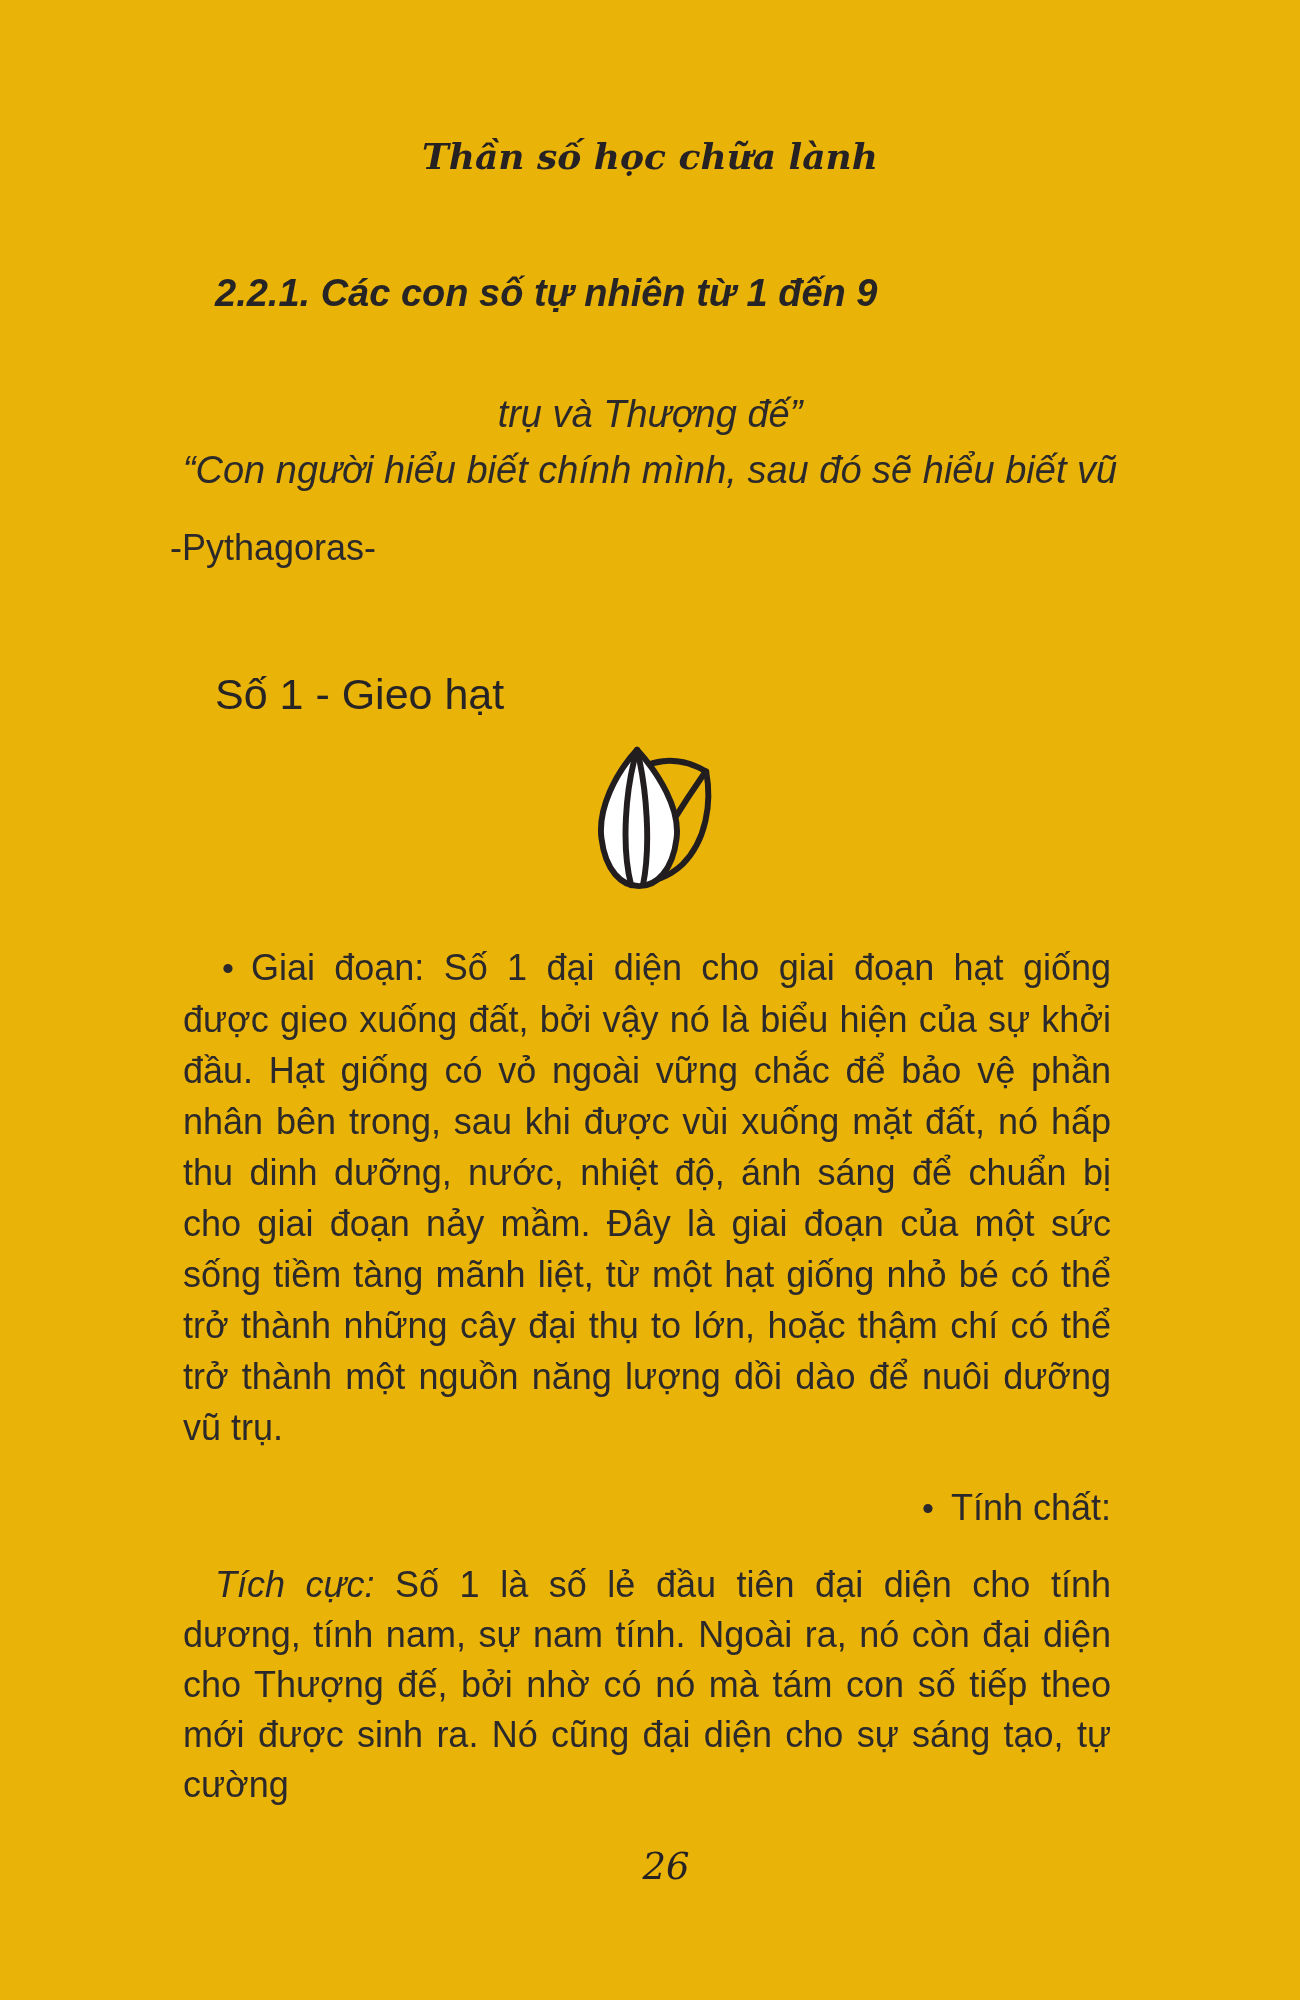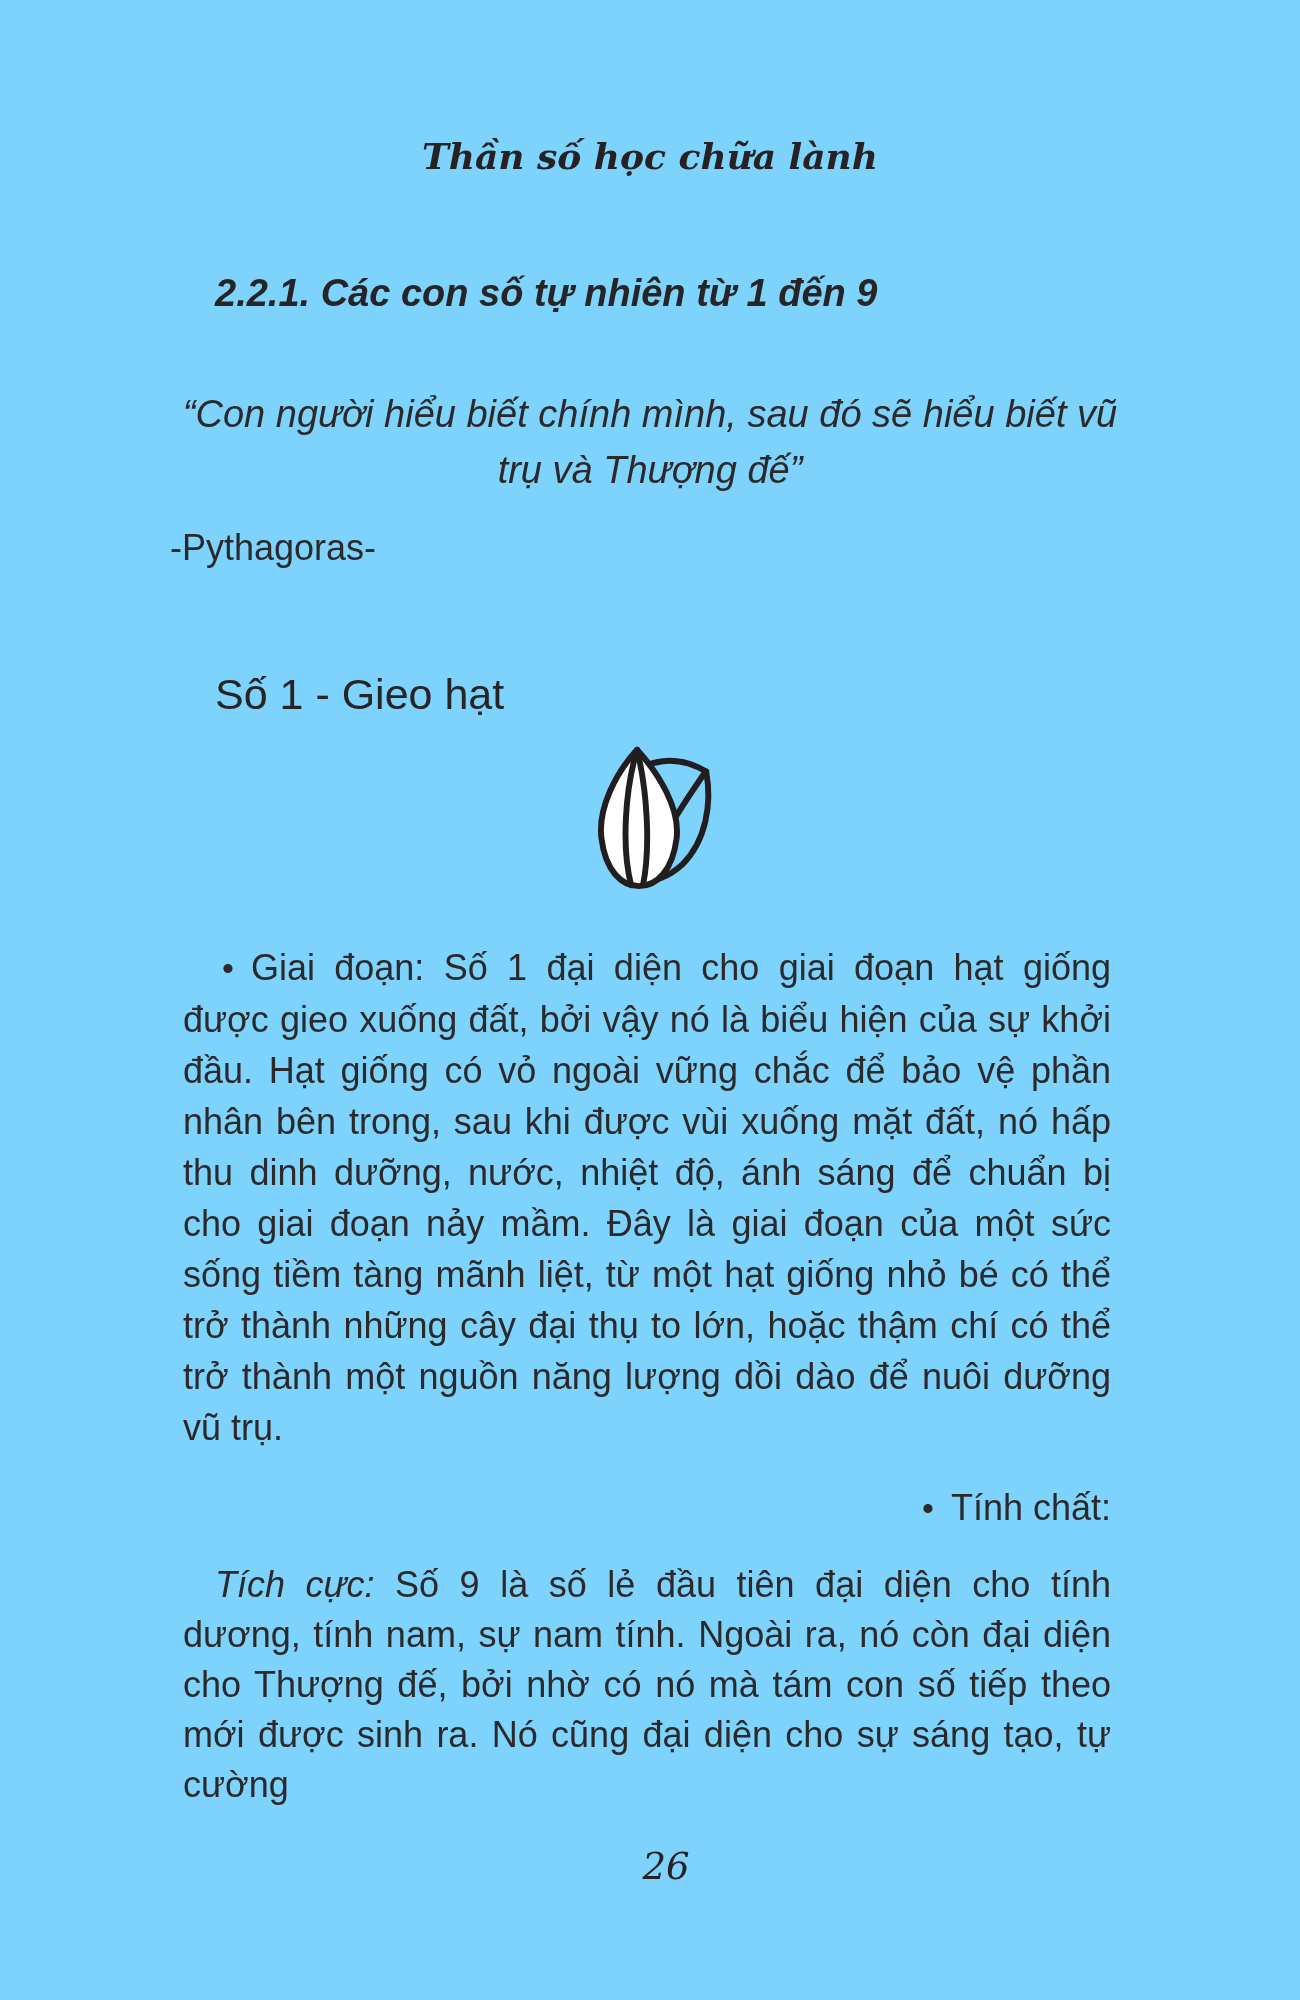--- a/index.html
+++ b/index.html
@@ -1,21 +1,21 @@
 <!DOCTYPE html>
 <html lang="vi"><head>
 <meta charset="utf-8">
 <style>
   * { margin:0; padding:0; box-sizing:border-box; }
   html,body { background:#e8e8e8; }
   .page {
     position:relative;
     width:1300px; height:2000px;
     margin:0 auto;
-    background:#7dd3fc;
+    background:#eab308;
     color:#2b292a;
     font-family:"Liberation Sans","DejaVu Sans",sans-serif;
     overflow:hidden;
   }
   .running-head {
     position:absolute; top:134px; left:0; width:1300px;
     text-align:center;
     font-family:"DejaVu Serif","Liberation Serif",serif;
     font-style:italic; font-weight:bold;
     font-size:36px; line-height:44px;
@@ -68,22 +68,22 @@
 </head>
 <body>
 
 <div class="page">
 
   <div class="running-head">Thần số học chữa lành</div>
 
   <h2 class="section-heading">2.2.1. Các con số tự nhiên từ 1 đến 9</h2>
 
   <div class="quote">
+    <div>trụ và Thượng đế”</div>
     <div>“Con người hiểu biết chính mình, sau đó sẽ hiểu biết vũ</div>
-    <div>trụ và Thượng đế”</div>
   </div>
 
   <div class="attribution">-Pythagoras-</div>
 
   <h3 class="sub-heading">Số 1 - Gieo hạt</h3>
 
   <div class="seed-wrap">
     <svg viewBox="0 0 160 160" fill="none" stroke="#221e1f" stroke-width="6" stroke-linecap="round" stroke-linejoin="round" aria-hidden="true">
 
       <path d="M146 36 C 116 18, 86 24, 66 42"></path>
@@ -93,17 +93,17 @@
       <path fill="#ffffff" d="M76 14 C 54 38, 36 74, 40 104 C 44 136, 60 152, 78 152 C 96 152, 112 136, 116 104 C 120 74, 98 38, 76 14 Z"></path>
       <path d="M76 14 C 64 54, 60 112, 70 151"></path>
       <path d="M76 14 C 86 54, 90 112, 82 151"></path>
     </svg>
   </div>
 
   <p class="body-para p-stage"><span class="bullet-glyph">•</span><span>Giai đoạn: Số 1 đại diện cho giai đoạn hạt giống được gieo xuống đất, bởi vậy nó là biểu hiện của sự khởi đầu. Hạt giống có vỏ ngoài vững chắc để bảo vệ phần nhân bên trong, sau khi được vùi xuống mặt đất, nó hấp thu dinh dưỡng, nước, nhiệt độ, ánh sáng để chuẩn bị cho giai đoạn nảy mầm. Đây là giai đoạn của một sức sống tiềm tàng mãnh liệt, từ một hạt giống nhỏ bé có thể trở thành những cây đại thụ to lớn, hoặc thậm chí có thể trở thành một nguồn năng lượng dồi dào để nuôi dưỡng vũ trụ.</span></p>
 
   <p class="body-para p-props"><span class="bullet-glyph">•</span><span>Tính chất:</span></p>
 
-  <p class="body-para p-positive"><span class="lead-italic">Tích cực:</span><span> Số 9 là số lẻ đầu tiên đại diện cho tính dương, tính nam, sự nam tính. Ngoài ra, nó còn đại diện cho Thượng đế, bởi nhờ có nó mà tám con số tiếp theo mới được sinh ra. Nó cũng đại diện cho sự sáng tạo, tự cường</span></p>
+  <p class="body-para p-positive"><span class="lead-italic">Tích cực:</span><span> Số 1 là số lẻ đầu tiên đại diện cho tính dương, tính nam, sự nam tính. Ngoài ra, nó còn đại diện cho Thượng đế, bởi nhờ có nó mà tám con số tiếp theo mới được sinh ra. Nó cũng đại diện cho sự sáng tạo, tự cường</span></p>
 
   <div class="page-number">26</div>
 
 </div>
 
 </body></html>

